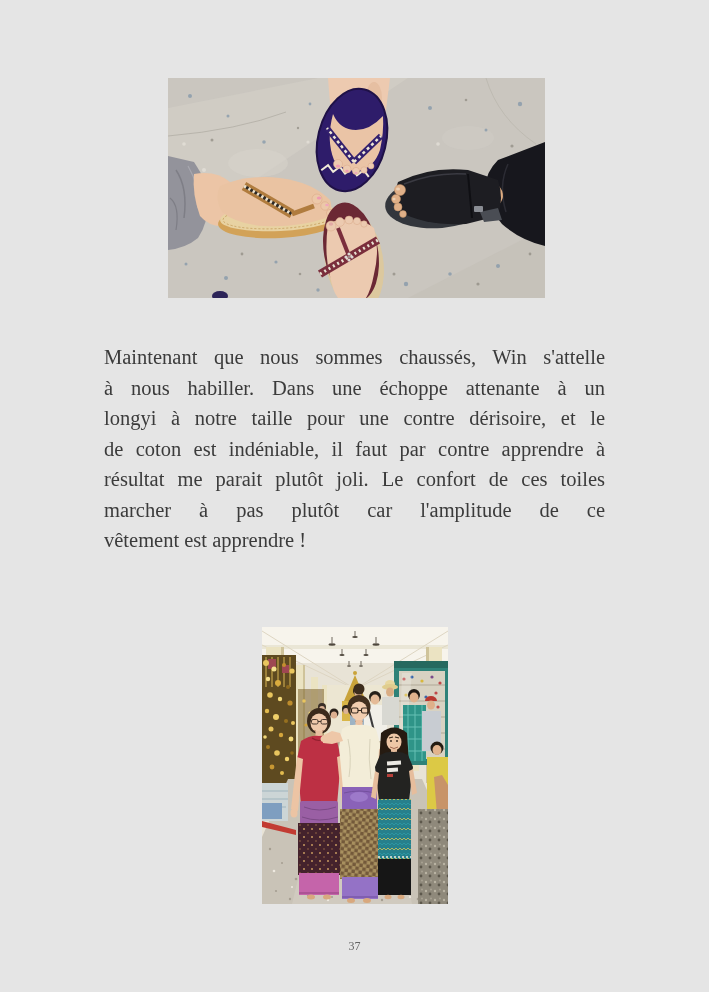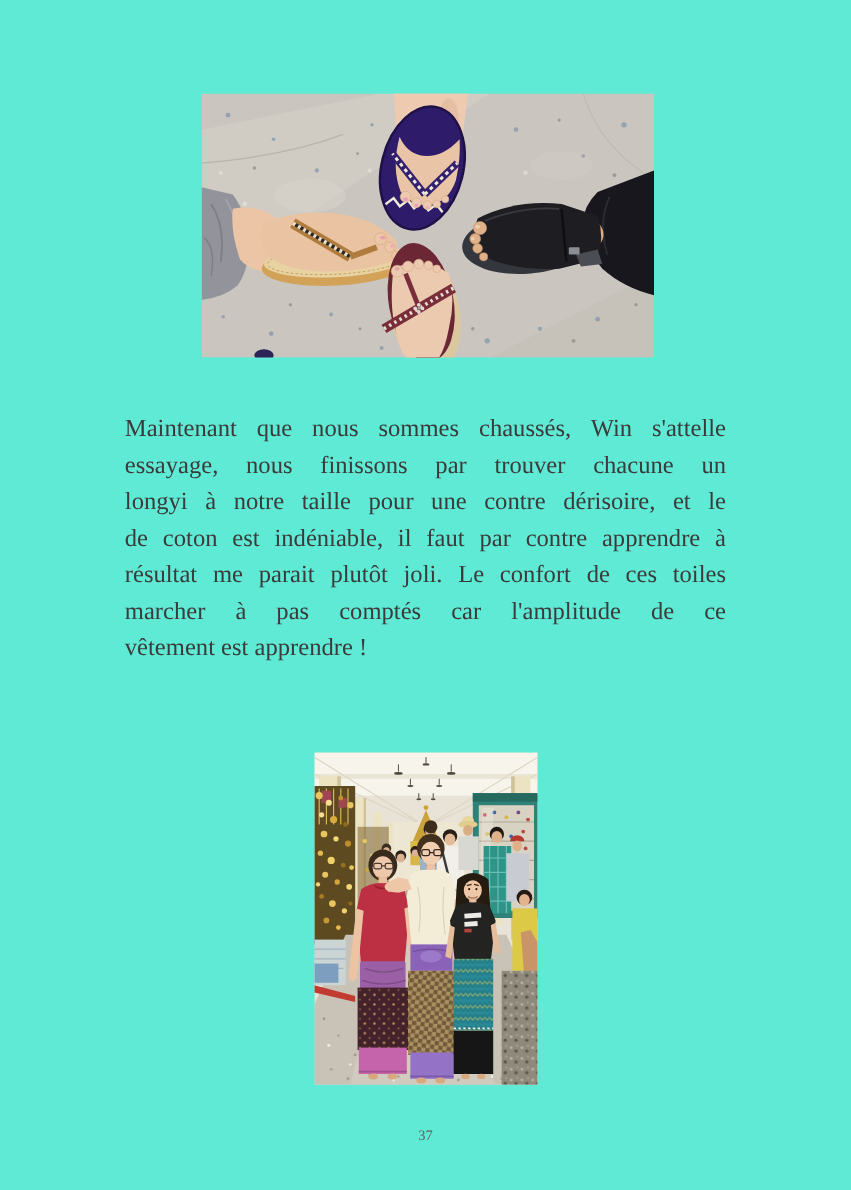--- a/index.html
+++ b/index.html
@@ -1,18 +1,18 @@
 <!DOCTYPE html>
 <html><head>
 <meta charset="utf-8">
 <title>Document</title>
 <style>
   html,body{margin:0;padding:0;background:#ffffff;}
   body{width:709px;height:992px;overflow:hidden;}
-  .page{position:relative;width:709px;height:992px;background:#5eead4;font-family:"Liberation Serif","DejaVu Serif",serif;}
+  .page{position:relative;width:709px;height:992px;background:#e5e5e5;font-family:"Liberation Serif","DejaVu Serif",serif;}
   figure{margin:0;padding:0;}
   .photo-top{position:absolute;left:168px;top:78px;width:377px;height:220px;}
   .photo-bottom{position:absolute;left:262px;top:627px;width:186px;height:277px;}
   .photo-top svg,.photo-bottom svg{display:block;}
   .paragraph{position:absolute;left:104px;top:342px;width:501px;font-size:20.5px;line-height:30.5px;color:#3b3b3b;}
   .pline{text-align:justify;text-align-last:justify;white-space:normal;}
   .pline:last-child{text-align-last:left;}
   .page-number{position:absolute;left:0;top:939px;width:709px;text-align:center;font-size:12px;color:#636363;}
 </style>
 </head>
@@ -165,25 +165,25 @@
             <circle cx="178" cy="179" r="1.6"></circle>
             <circle cx="181" cy="182" r="1.6"></circle>
         </g>
         <circle cx="181" cy="179" r="1.1" fill="#a8a4a0"></circle>
       </g>
     </svg>
   </figure>
 
   <div class="paragraph">
     <div class="pline">Maintenant que nous sommes chaussés, Win s'attelle</div>
-    <div class="pline">essayage, nous finissons par trouver chacune un</div>
+    <div class="pline">à nous habiller. Dans une échoppe attenante à un</div>
     <div class="pline">longyi à notre taille pour une contre dérisoire, et le</div>
     <div class="pline">de coton est indéniable, il faut par contre apprendre à</div>
     <div class="pline">résultat me parait plutôt joli. Le confort de ces toiles</div>
-    <div class="pline">marcher à pas comptés car l'amplitude de ce</div>
+    <div class="pline">marcher à pas plutôt car l'amplitude de ce</div>
     <div class="pline">vêtement est apprendre !</div>
   </div>
 
   <figure class="photo-bottom" aria-label="Three people wearing longyis posing in a covered market aisle">
     <svg width="186" height="277" viewBox="0 0 186 277">
       <defs>
         <pattern id="chk" width="7" height="7" patternUnits="userSpaceOnUse" patternTransform="rotate(8)">
           <rect width="7" height="7" fill="#a8905f"></rect>
           <rect width="3.5" height="3.5" fill="#73593a"></rect>
           <rect x="3.5" y="3.5" width="3.5" height="3.5" fill="#73593a"></rect>

